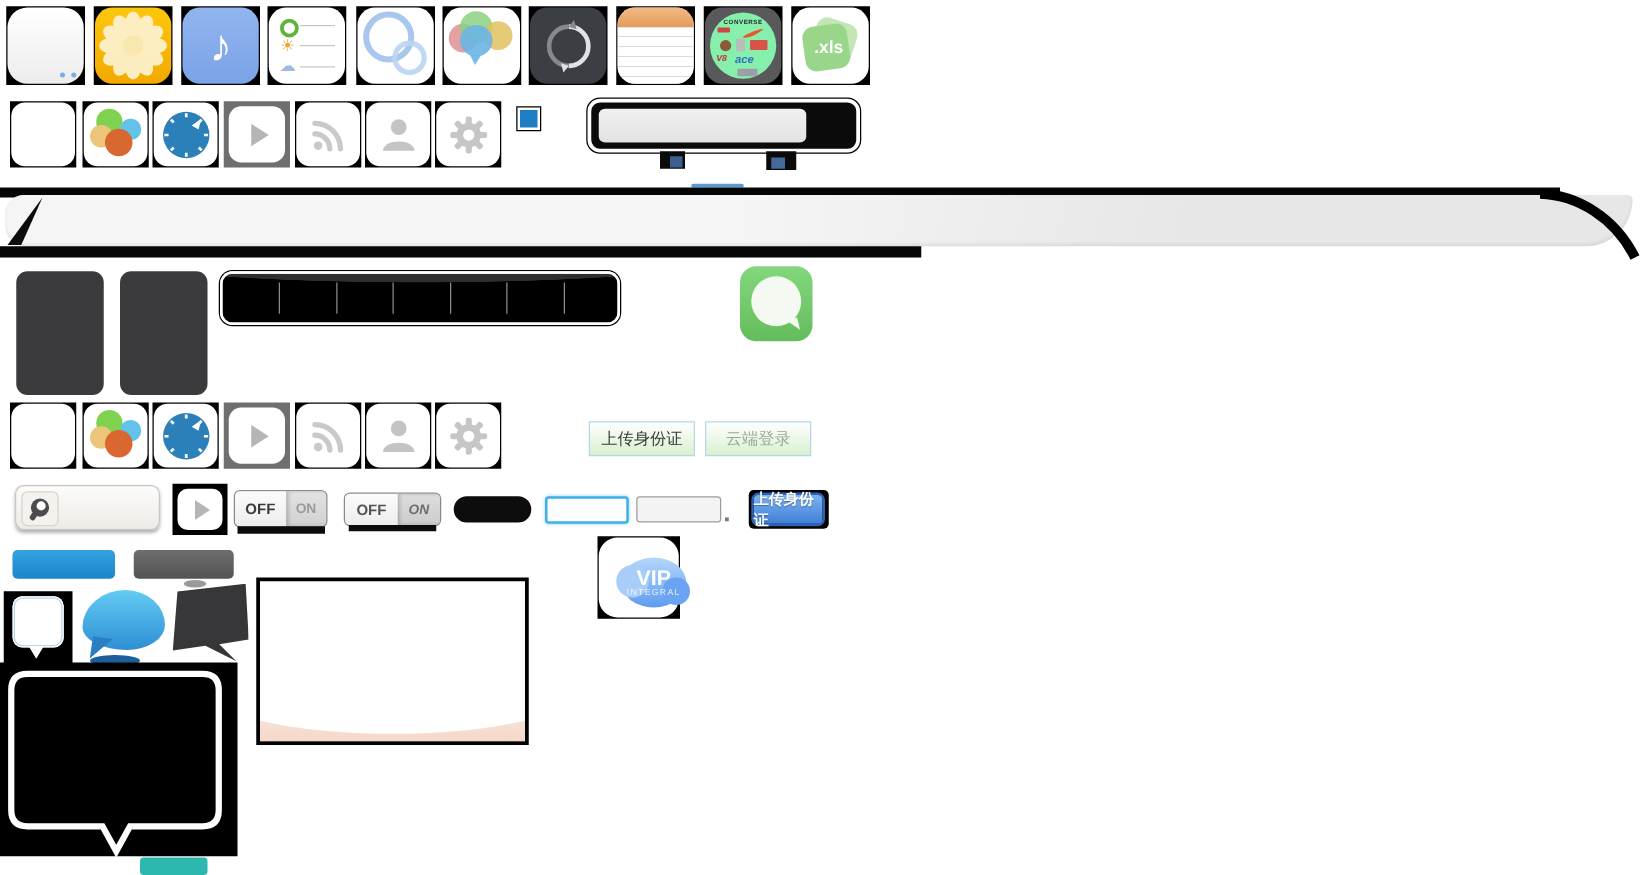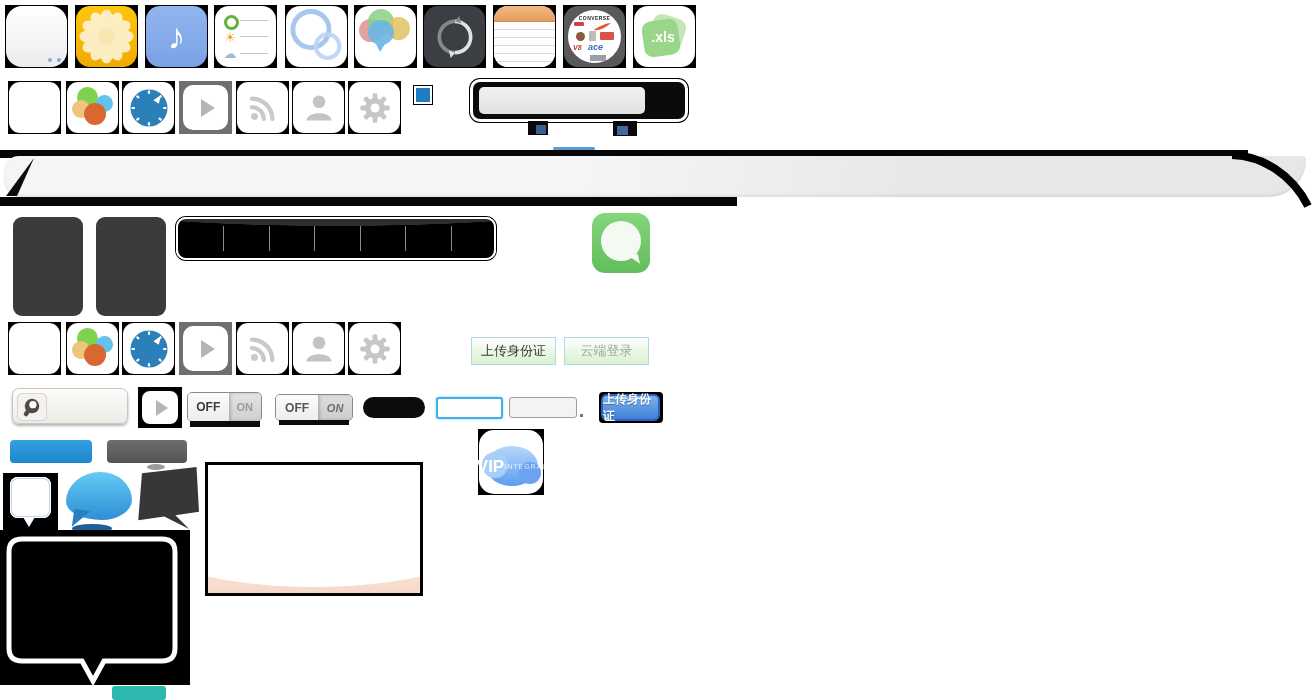--- a/index.html
+++ b/index.html
@@ -37,21 +37,21 @@
   .rect-gray{position:absolute;left:107px;top:440px;width:80px;height:23px;border-radius:4px;background:linear-gradient(#6d6d6d,#545454);}
   
   .card{position:absolute;left:205px;top:462px;width:218px;height:134px;background:#fff;border:3px solid #000;box-sizing:border-box;overflow:hidden;}
   .card .peach{position:absolute;left:0;bottom:0;width:100%;height:26px;background:linear-gradient(#f9e6da,#f5d8c8);}
   .card .peach-mask{position:absolute;left:-20%;bottom:6px;width:140%;height:70px;background:#fff;border-radius:50%;}
   
   .bigbubble-zone{position:absolute;left:0;top:530px;width:190px;height:155px;background:#000;}
   
   .frag-black{background:#0a0a0a;position:absolute;}
   .frag-blue{background:#3c6ea5;position:absolute;}
-  .vip-cloud{position:absolute;left:7px;top:16px;width:52px;height:40px;border-radius:50%;background:linear-gradient(#b5d7fb,#5e9cf0);display:flex;flex-direction:row;align-items:center;justify-content:center;color:#fff;}
+  .vip-cloud{position:absolute;left:18px;top:16px;width:52px;height:40px;border-radius:50%;background:linear-gradient(#b5d7fb,#5e9cf0);display:flex;flex-direction:column;align-items:center;justify-content:center;color:#fff;}
   .vip-cloud:before{content:"";position:absolute;left:-4px;top:6px;width:26px;height:26px;border-radius:50%;background:#a8cdf9;}
   .vip-cloud:after{content:"";position:absolute;right:-3px;bottom:2px;width:22px;height:22px;border-radius:50%;background:#6aa3f1;}
   .vip-t{position:relative;z-index:2;font-weight:bold;font-size:17px;line-height:17px;}
   .vip-s{position:relative;z-index:2;font-size:7px;letter-spacing:1px;color:rgba(255,255,255,.8);}
   .tri-play{width:0;height:0;border-left:14px solid #b5b5b5;border-top:9px solid transparent;border-bottom:9px solid transparent;margin-left:4px;}
   .note-top{position:absolute;left:0;top:0;right:0;height:15px;background:linear-gradient(#f2ba82,#e49c5e);border-bottom:1px solid #cf8a4e;}
   .note-lines{position:absolute;left:0;top:16px;right:0;bottom:0;background:repeating-linear-gradient(#ffffff 0 7px,#dadada 7px 8px);}
 </style>
 </head>
 <body>
@@ -134,21 +134,21 @@
 
   <div class="tile" style="left:493px;top:5px;width:63px;height:63px;">
     <div class="app" style="background:#fff;">
       <div class="note-top"></div>
       <div class="note-lines"></div>
     </div>
   </div>
 
   <div class="tile" style="left:563px;top:5px;width:63px;height:63px;">
     <div class="app center" style="background:#59595b;">
-      <div class="abs" style="left:4px;top:4px;width:53px;height:53px;border-radius:50%;background:#ffffff;overflow:hidden;">
+      <div class="abs" style="left:4px;top:4px;width:53px;height:53px;border-radius:50%;background:#86efac;overflow:hidden;">
         <div class="abs" style="left:0;right:0;top:5px;text-align:center;font-size:5px;font-weight:bold;color:#2a2a2a;letter-spacing:.4px;">CONVERSE</div>
         <svg class="abs" style="left:26px;top:13px;" width="18" height="8" viewBox="0 0 18 8">
           <path d="M1 6 C6 3 13 0 17 0 C11 5 5 8 0 7 Z" fill="#e8552e"></path>
         </svg>
         <div class="abs" style="left:6px;top:12px;width:10px;height:4px;background:#cf4444;border-radius:1px;"></div>
         <div class="abs" style="left:8px;top:22px;width:9px;height:9px;border-radius:50%;background:#8a5a38;"></div>
         <div class="abs" style="left:21px;top:21px;width:7px;height:10px;background:#bbb;"></div>
         <div class="abs" style="left:32px;top:22px;width:14px;height:8px;background:#d8524a;border-radius:1px;"></div>
         <div class="abs" style="left:5px;top:34px;width:10px;height:8px;color:#c03030;font-size:7px;font-weight:bold;font-style:italic;">V8</div>
         <div class="abs" style="left:20px;top:32px;font-size:9px;font-style:italic;font-weight:bold;color:#2f6fc1;">ace</div>

